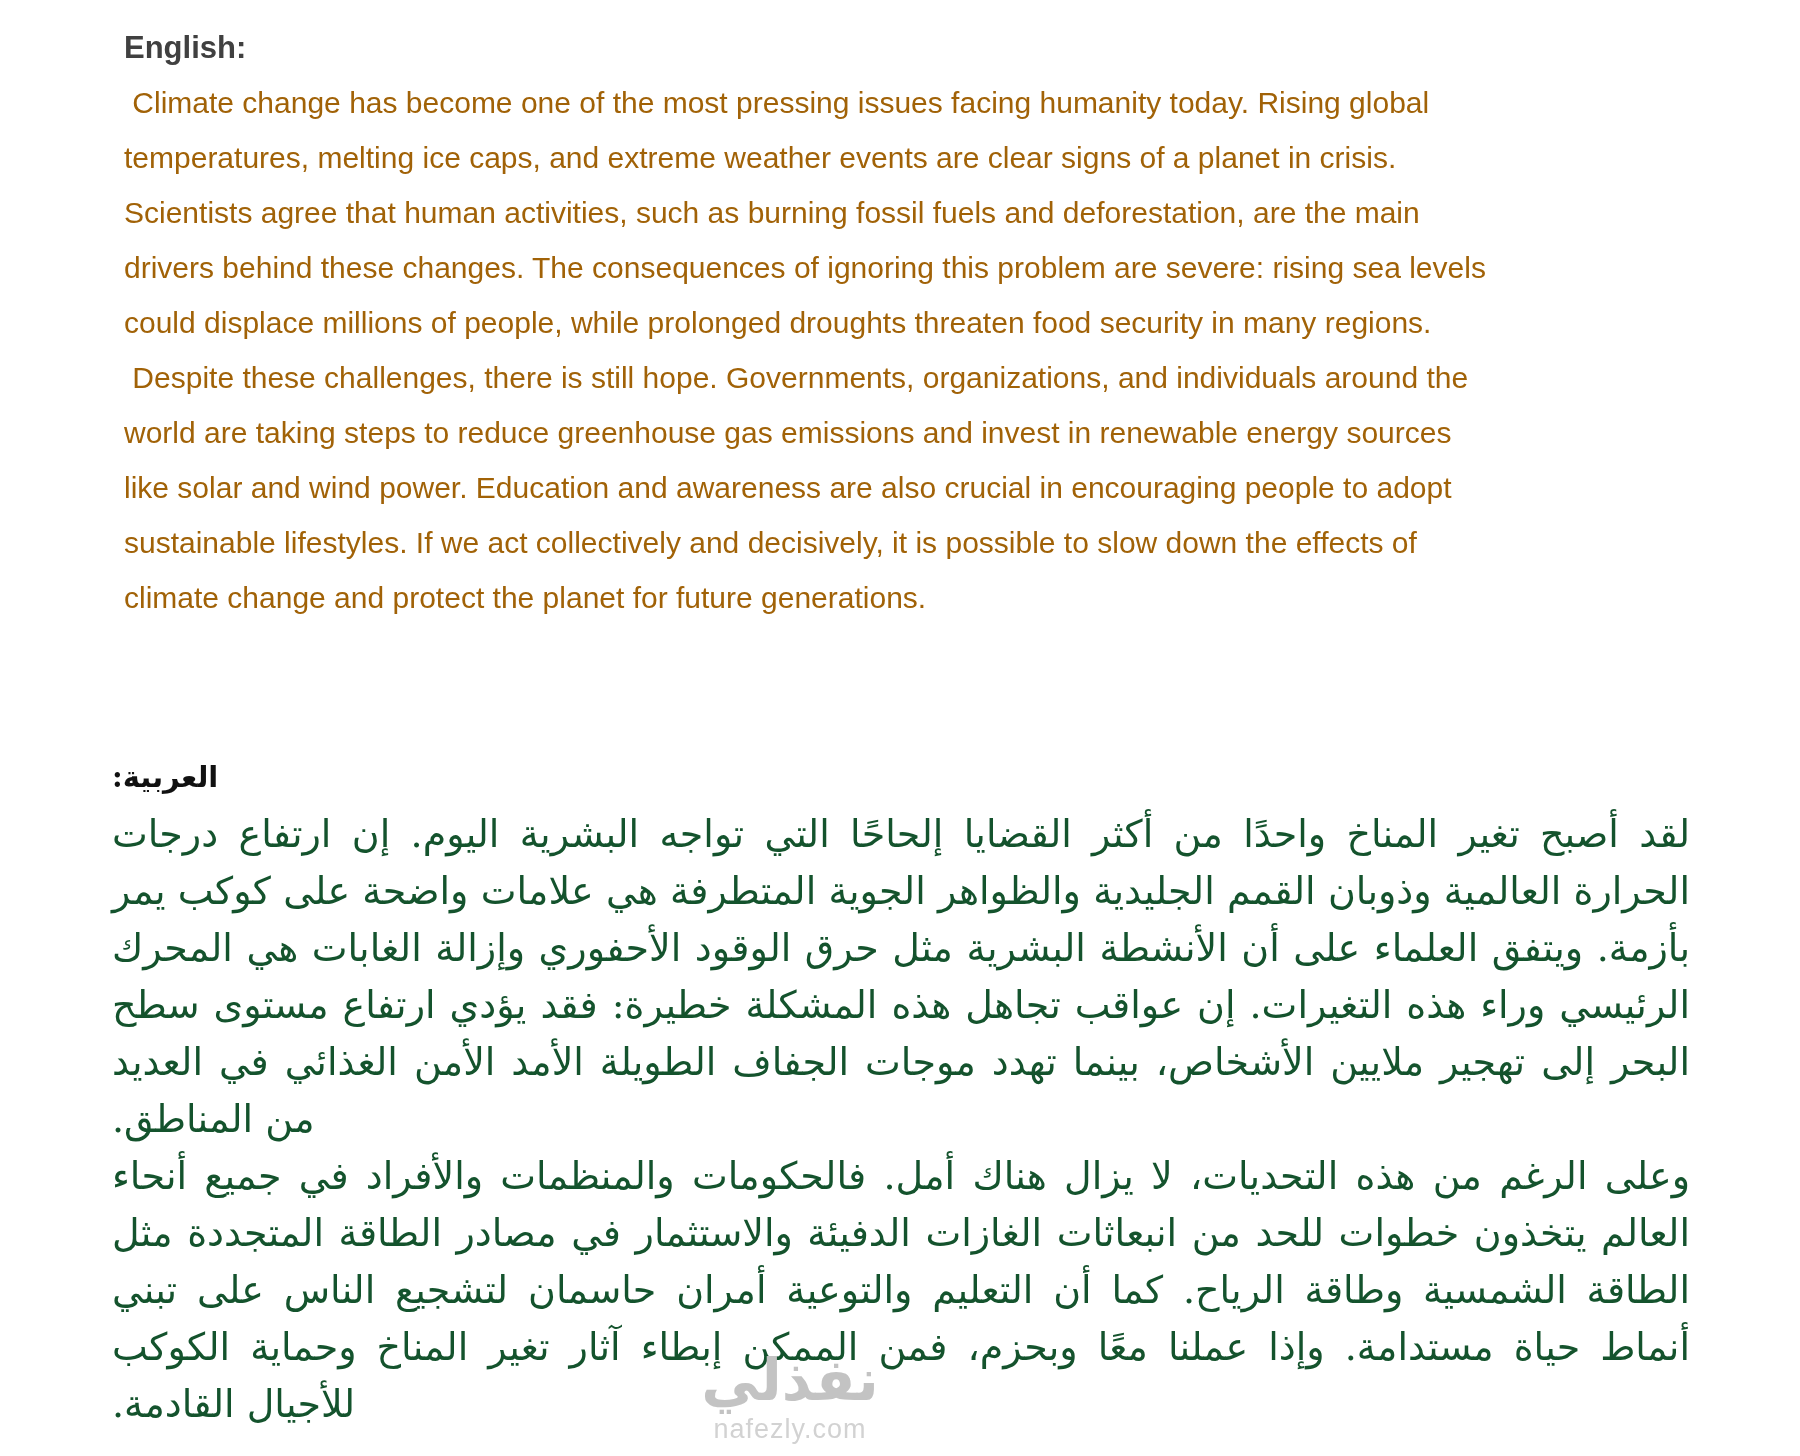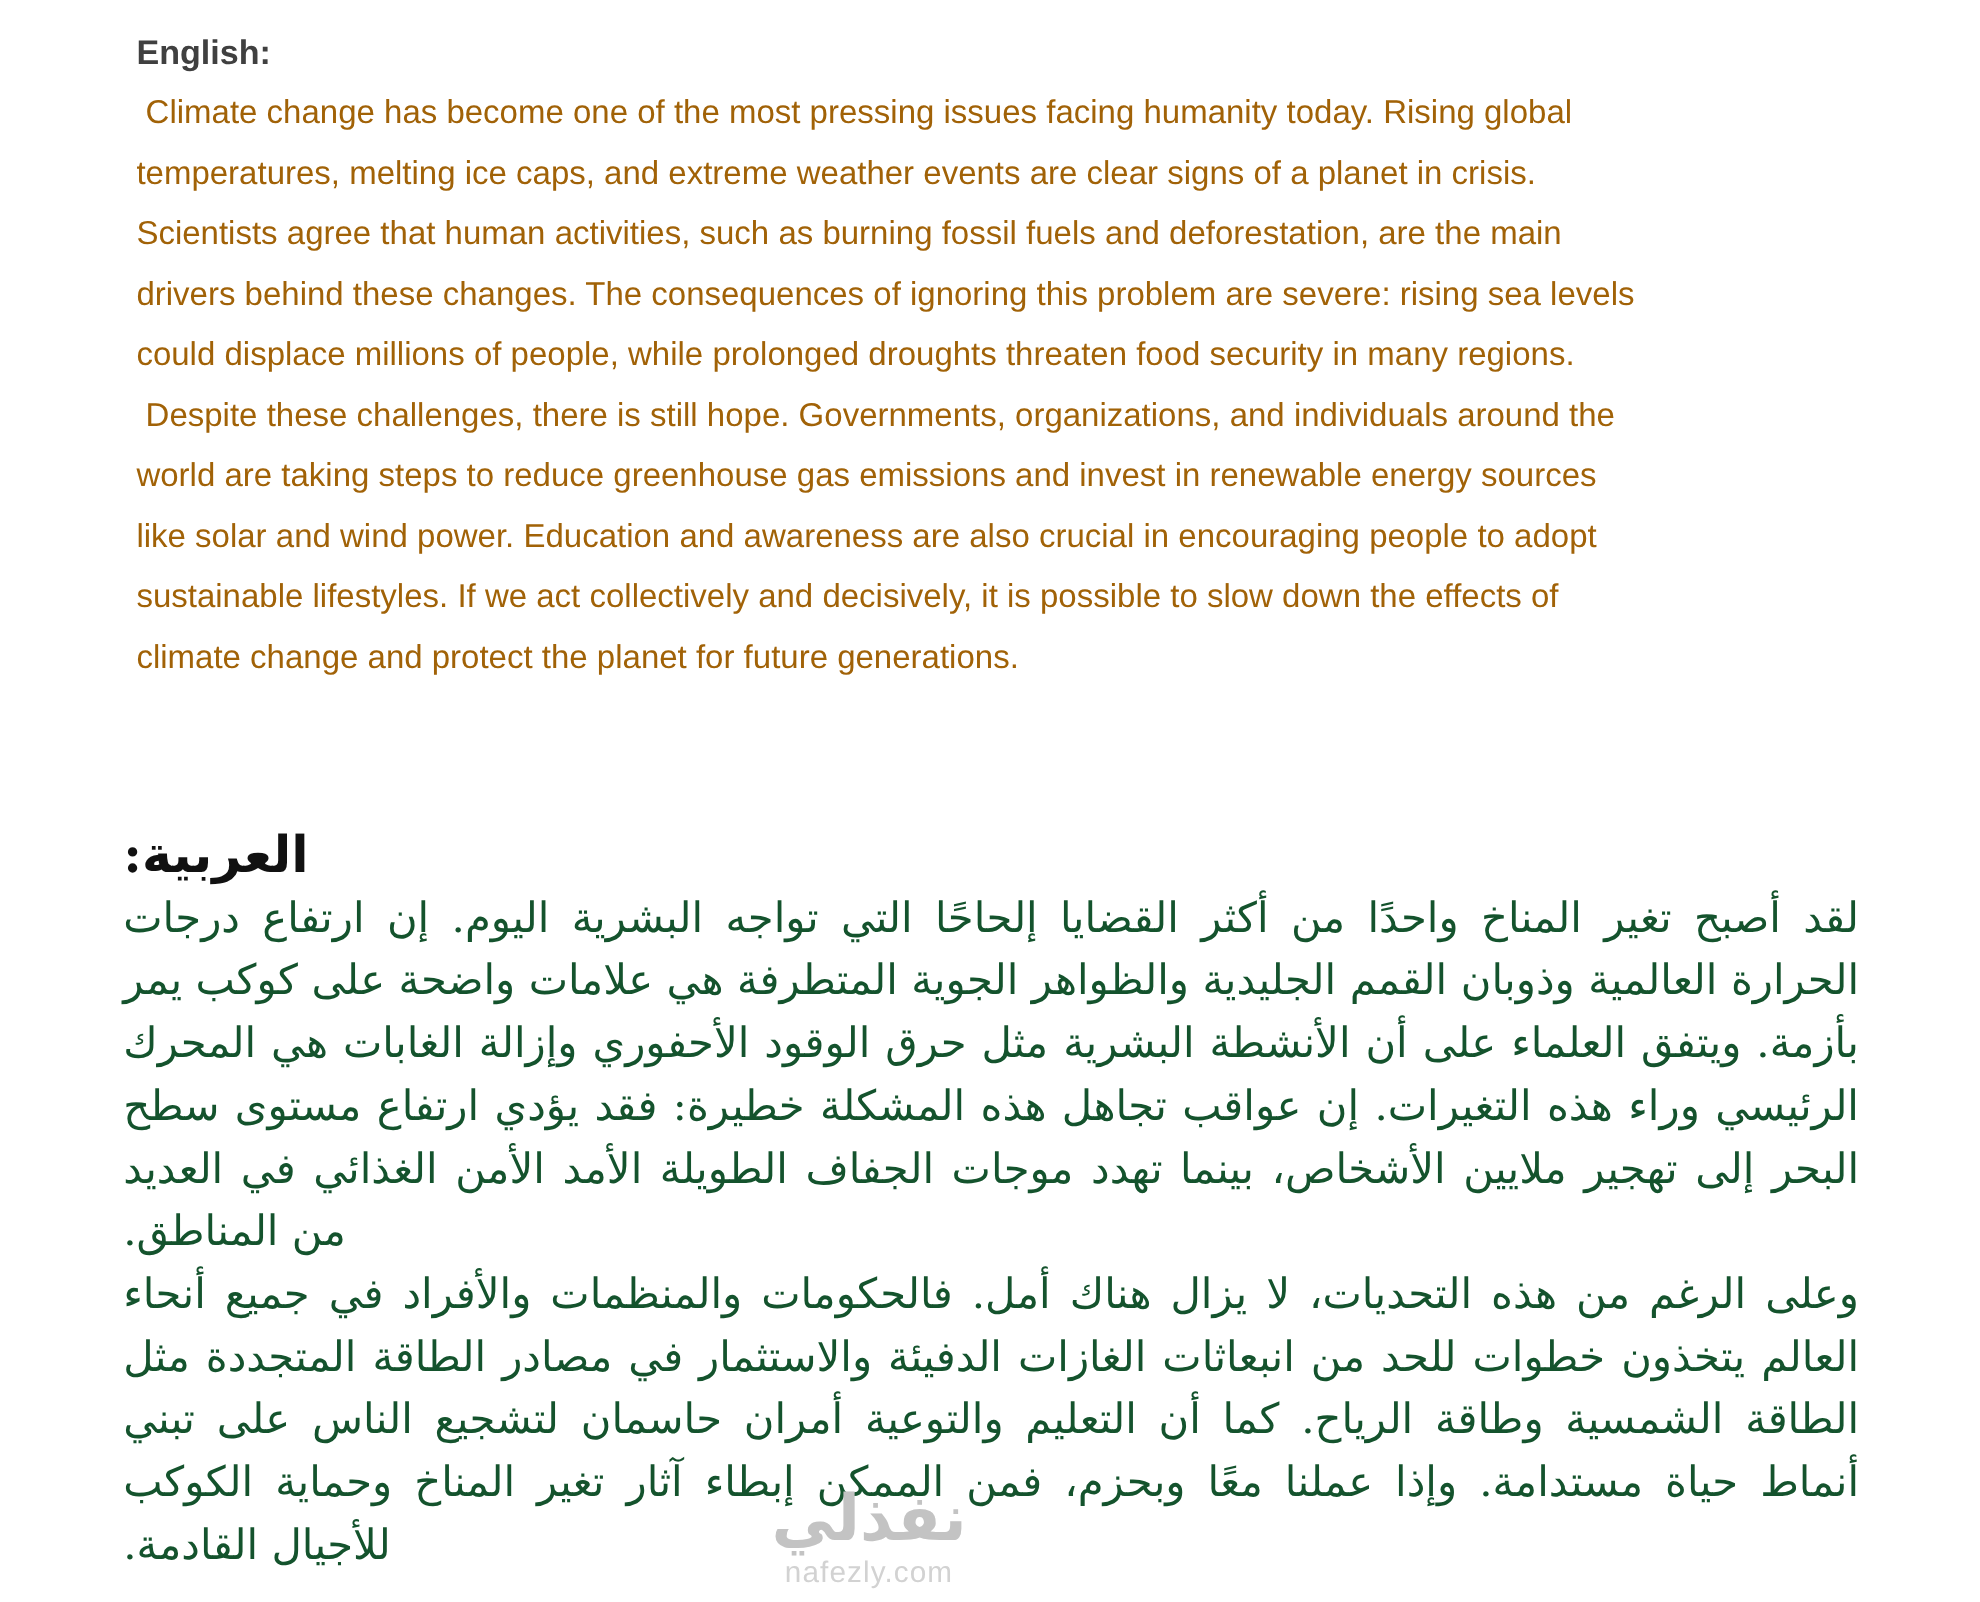--- a/index.html
+++ b/index.html
@@ -40,21 +40,21 @@
   .arabic-block {
     position: absolute;
     left: 112px;
     top: 748px;
     width: 1578px;
     direction: rtl;
     color: #1a1a1a;
     font-family: "DejaVu Serif", "DejaVu Sans", serif;
   }
   .arabic-heading {
-    font-size: 46px;
+    font-size: 29px;
     font-weight: 700;
     line-height: 58px;
     text-align: left;  
     color: #111111;
   }
   .arabic-para {
     margin: 0;
     font-size: 38px;
     font-weight: 400;
     line-height: 57px;

